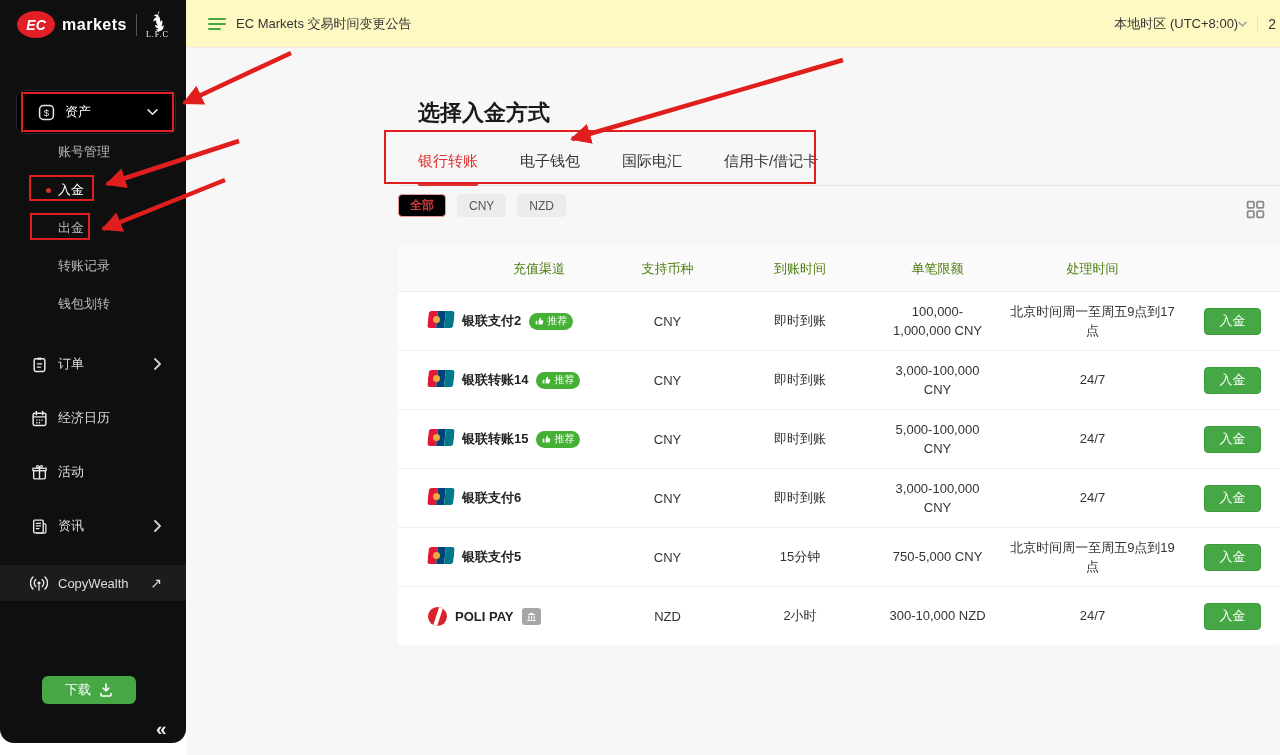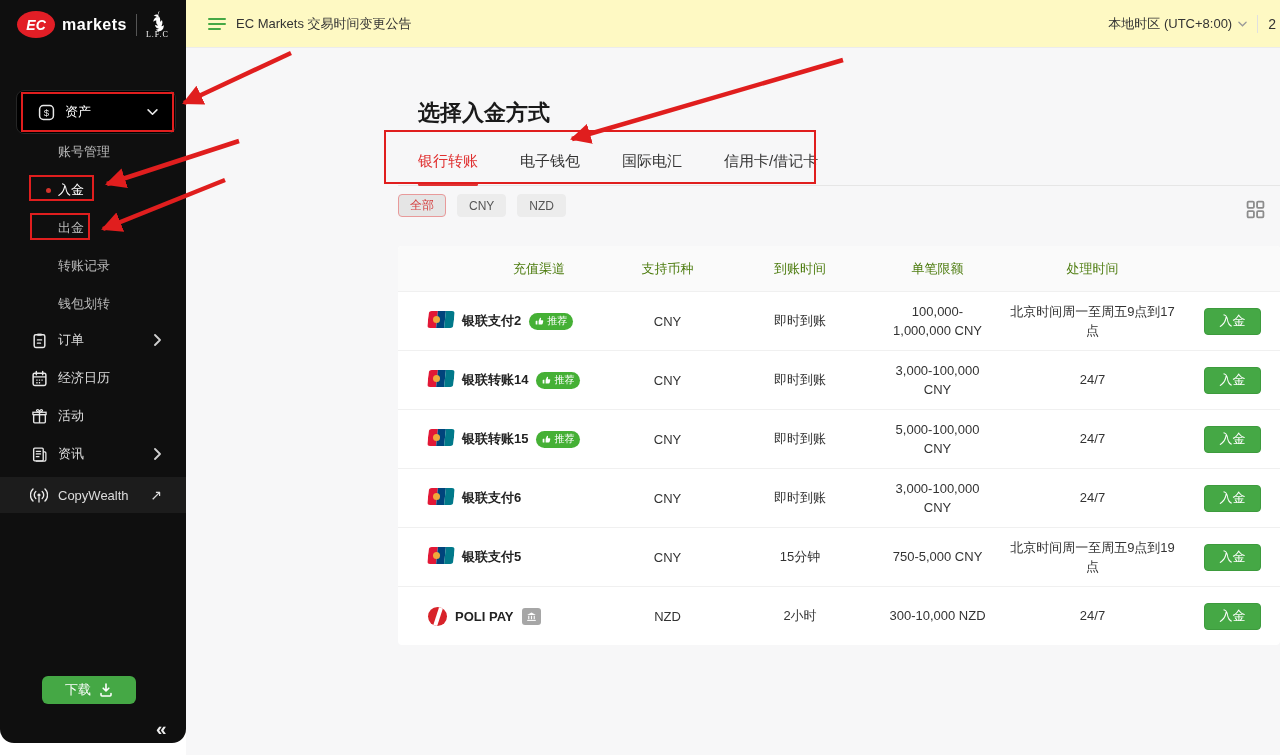--- a/index.html
+++ b/index.html
@@ -24,55 +24,55 @@
   .icon18 { width:18px; height:18px; display:inline-flex; align-items:center; justify-content:center; color:#e8e8e8; }
 
   .submenu { position:absolute; left:0; top:137px; width:100%; }
   .subitem { position:relative; height:30px; margin-bottom:8px; display:flex; align-items:center;
              padding-left:58px; font-size:13px; color:#b9b9b9; cursor:pointer; }
   .subitem.active { color:#fff; }
   .subitem .dot { position:absolute; left:46px; width:5px; height:5px; border-radius:50%; background:#d3342c; }
 
   .mainmenu { position:absolute; left:0; top:325px; width:100%; }
   .mitem { position:relative; height:30px; margin-bottom:8px; display:flex; align-items:center;
-           padding-left:30px; font-size:13px; color:#dcdcdc; cursor:pointer; }
+           padding-left:30px; font-size:13px; color:#dcdcdc; cursor:pointer;margin-top:24px; }
   .mitem .label { margin-left:10px; flex:1; }
   .mitem .chev { position:absolute; right:24px; color:#cfcfcf; display:inline-flex; }
   .mitem.highlight { height:36px; background:#1c1c1c; }
   .ext-arrow { position:absolute; right:24px; color:#dcdcdc; font-size:14px; }
 
   .download-btn { position:absolute; left:42px; top:676px; width:94px; height:28px; background:#45a845;
                   border:none; border-radius:6px; color:#fff; font-size:13px; display:flex; align-items:center;
                   justify-content:center; gap:8px; cursor:pointer; font-family:inherit; }
   .collapse { position:absolute; left:156px; top:718px; color:#ededed; font-size:19px; font-weight:bold;
               letter-spacing:-2px; cursor:pointer; }
 
   
   .topbar { position:absolute; left:186px; top:0; right:0; height:48px; background:#fef9c3;
             border-bottom:1px solid #ececec; display:flex; align-items:center; z-index:2; }
   .announcement { display:flex; align-items:center; gap:10px; margin-left:22px; font-size:13px; color:#333; cursor:pointer; }
   .topbar-right { position:absolute; right:4px; display:flex; align-items:center; font-size:13px; color:#333; }
-  .tz { display:flex; align-items:center; gap:6px; cursor:pointer; }
+  .tz { display:flex; align-items:center; cursor:pointer; }
   .tz-chev { color:#999; display:inline-flex; }
   .tz-divider { width:1px; height:18px; background:#e0e0e0; margin:0 10px; }
   .edge-num { font-size:14px; color:#333; }
 
   
   .content { position:absolute; left:186px; top:48px; right:0; bottom:0; background:#f7f7f8; overflow:hidden; }
   .page-title { position:absolute; left:232px; top:50px; font-size:22px; font-weight:bold; color:#1a1a1a; }
   .tabs-row { position:absolute; left:212px; top:92px; right:0; height:46px; border-bottom:1px solid #e6e6e6;
               display:flex; align-items:flex-end; padding-left:20px; gap:42px; }
   .tab { position:relative; font-size:15px; color:#333; padding-bottom:14px; cursor:pointer; }
   .tab.active { color:#e03131; }
   .tab.active::after { content:""; position:absolute; left:0; right:0; bottom:-1px; height:3px; background:#e03131; border-radius:2px; }
 
   .chips-row { position:absolute; left:212px; top:146px; display:flex; gap:11px; }
   .chip { height:23px; padding:0 11px; display:flex; align-items:center; font-size:12px; border-radius:4px;
           background:#ececec; color:#555; border:1px solid #ececec; cursor:pointer; }
-  .chip.active { background:#e5e5e5; color:#d43d3d; border:1px solid #e89a9a; }
+  .chip.active { background:#000000; color:#d43d3d; border:1px solid #e89a9a;font-weight:bold; }
   .grid-toggle { position:absolute; left:1060px; top:152px; cursor:pointer; display:inline-flex; }
 
   .card { position:absolute; left:212px; top:198px; width:882px; background:#fff; border-radius:4px; overflow:hidden; }
   .thead { display:flex; align-items:center; height:45px; background:#fafafa; color:#4d7c0f; font-size:13px; }
   .trow { display:flex; align-items:center; min-height:59px; border-top:1px solid #f0f0f0; }
   .td, .th { text-align:center; }
   .c-channel { width:212px; display:flex; align-items:center; padding-left:30px; gap:8px; text-align:left; }
   .th.c-channel { display:block; padding-left:70px; text-align:center; }
   .c-currency { width:115px; }
   .c-arrival { width:150px; }

